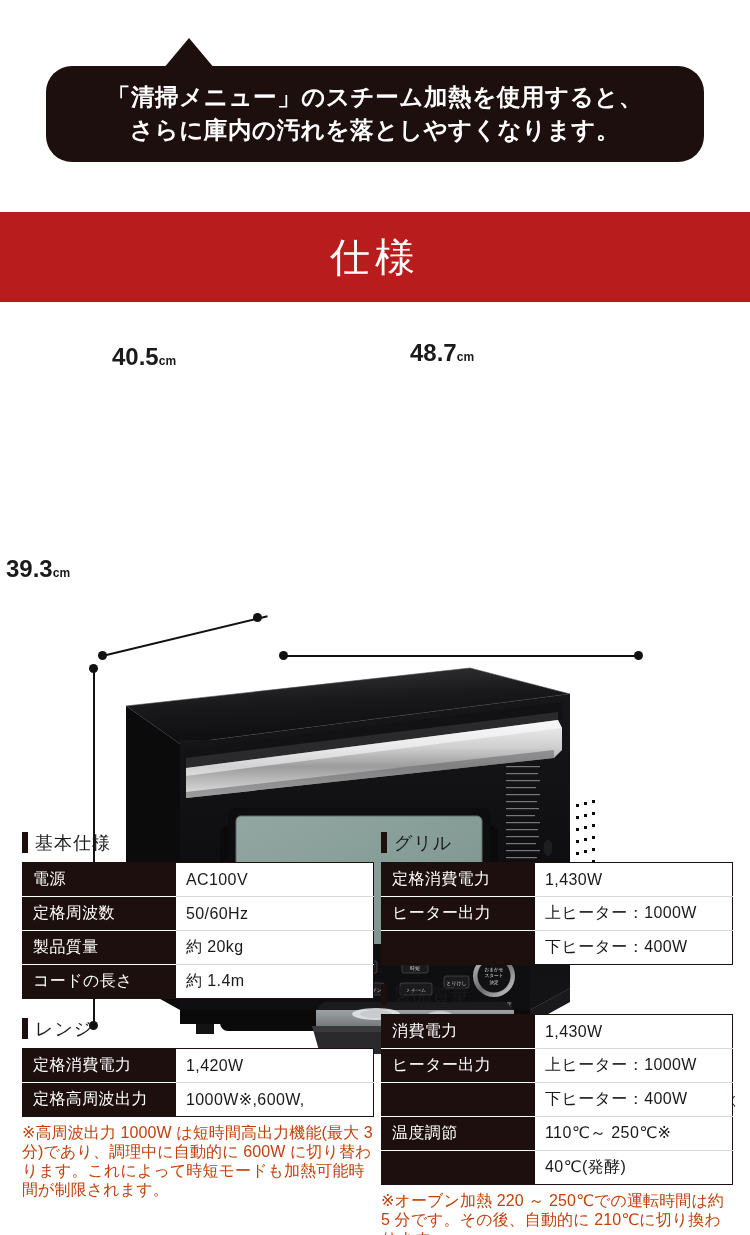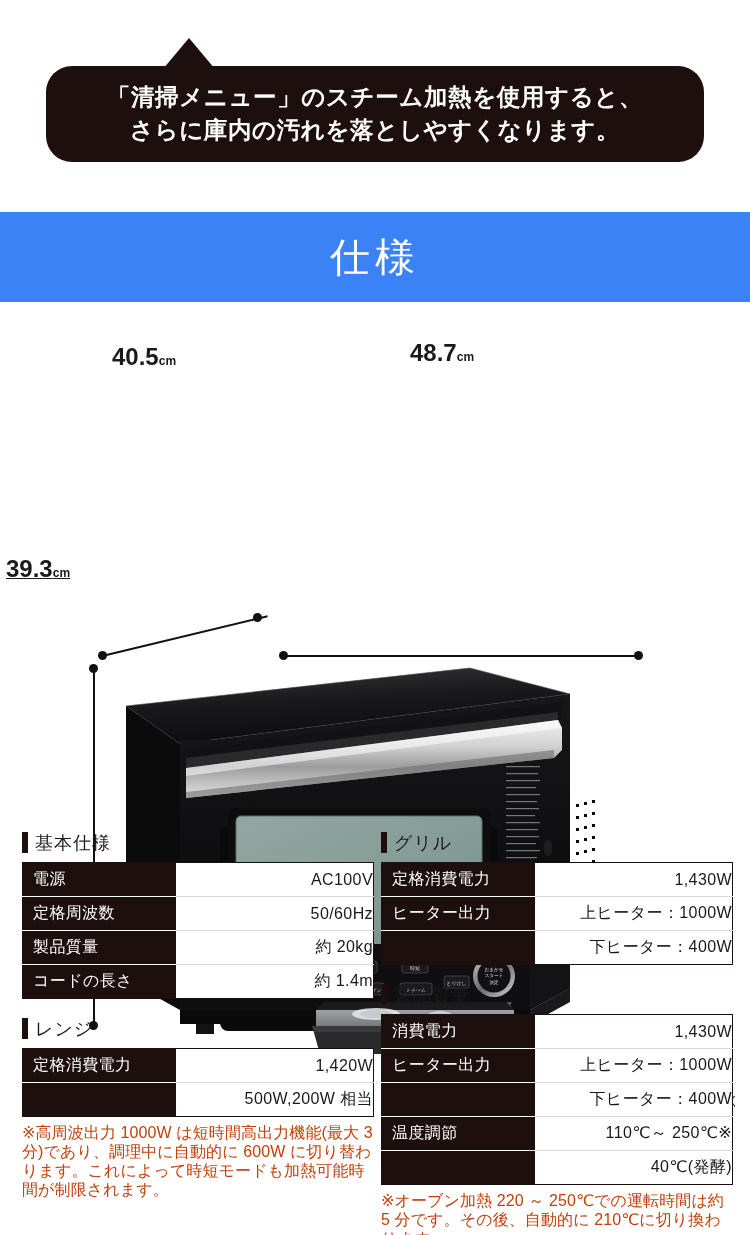--- a/index.html
+++ b/index.html
@@ -26,37 +26,37 @@
     display:flex;flex-direction:column;align-items:center;justify-content:center;
   }
   .bubble-line{
     color:#ffffff;font-size:23.5px;font-weight:bold;line-height:33px;
     letter-spacing:0.6px;white-space:nowrap;
   }
 
   
   .title-band{
     position:absolute;left:0;top:182px;width:750px;height:90px;
-    background:#3b82f6;display:flex;align-items:center;justify-content:center;
+    background:#b91c1c;display:flex;align-items:center;justify-content:center;
   }
   .title-band .title-text{
     color:#ffffff;font-size:40px;font-weight:400;letter-spacing:5px;
     font-family:"Liberation Serif","DejaVu Serif",serif;
   }
 
   
   .product-area{position:absolute;left:0;top:280px;width:750px;height:520px;}
 
   .dim-label{position:absolute;color:#1a1a1a;font-weight:bold;white-space:nowrap;}
   .dim-num{font-size:24px;letter-spacing:0px;}
   .dim-unit{font-size:12px;}
 
   .lbl-depth{left:112px;top:33px;}
   .lbl-width{left:410px;top:29px;}
-  .lbl-height{left:6px;top:245px;text-decoration:underline;}
+  .lbl-height{left:6px;top:245px;}
 
   .dimline{position:absolute;background:#111;}
   .dot{position:absolute;width:9px;height:9px;border-radius:50%;background:#111;}
 
   
   .depth-line{
     left:102px;top:345px;width:170px;height:1.6px;
     transform-origin:0 0;transform:rotate(-13.5deg);
   }
   
@@ -96,21 +96,20 @@
     width:142px;background:#1c0f0d;color:#ffffff;font-weight:500;
     border-bottom:1px solid #ffffff;
     font-family:"Liberation Serif","DejaVu Serif",serif;
     font-size:16.5px;
   }
   tr:last-child td.k{border-bottom:none;}
   td.k.blank{background:#1c0f0d;}
   td.v{
     background:#ffffff;color:#1a1a1a;border-bottom:1px solid #d8d8d8;
     border-left:1px solid #1c0f0d;
-    text-align:right;
   }
   tr:last-child td.v{border-bottom:none;}
 
   .foot{
     margin-top:6px;font-size:16px;line-height:19px;color:#c2410c;
     letter-spacing:0.1px;
   }
   .gap{height:17px;}
 </style>
 </head>
@@ -360,22 +359,22 @@
         <span class="sec-bar"></span>
         <span class="sec-title">レンジ</span>
       </div>
       <table class="spec">
         <tbody>
           <tr>
             <td class="k">定格消費電力</td>
             <td class="v">1,420W</td>
           </tr>
           <tr>
-            <td class="k blank"></td>
-            <td class="v">500W,200W 相当</td>
+            <td class="k">定格高周波出力</td>
+            <td class="v">1000W※,600W,</td>
           </tr>
         </tbody>
       </table>
       <div class="foot">※高周波出力 1000W は短時間高出力機能(最大 3 分)であり、調理中に自動的に 600W に切り替わります。これによって時短モードも加熱可能時間が制限されます。</div>
     </div>
 
     <div class="col col-right">
 
       <div class="sec-head">
         <span class="sec-bar"></span>

